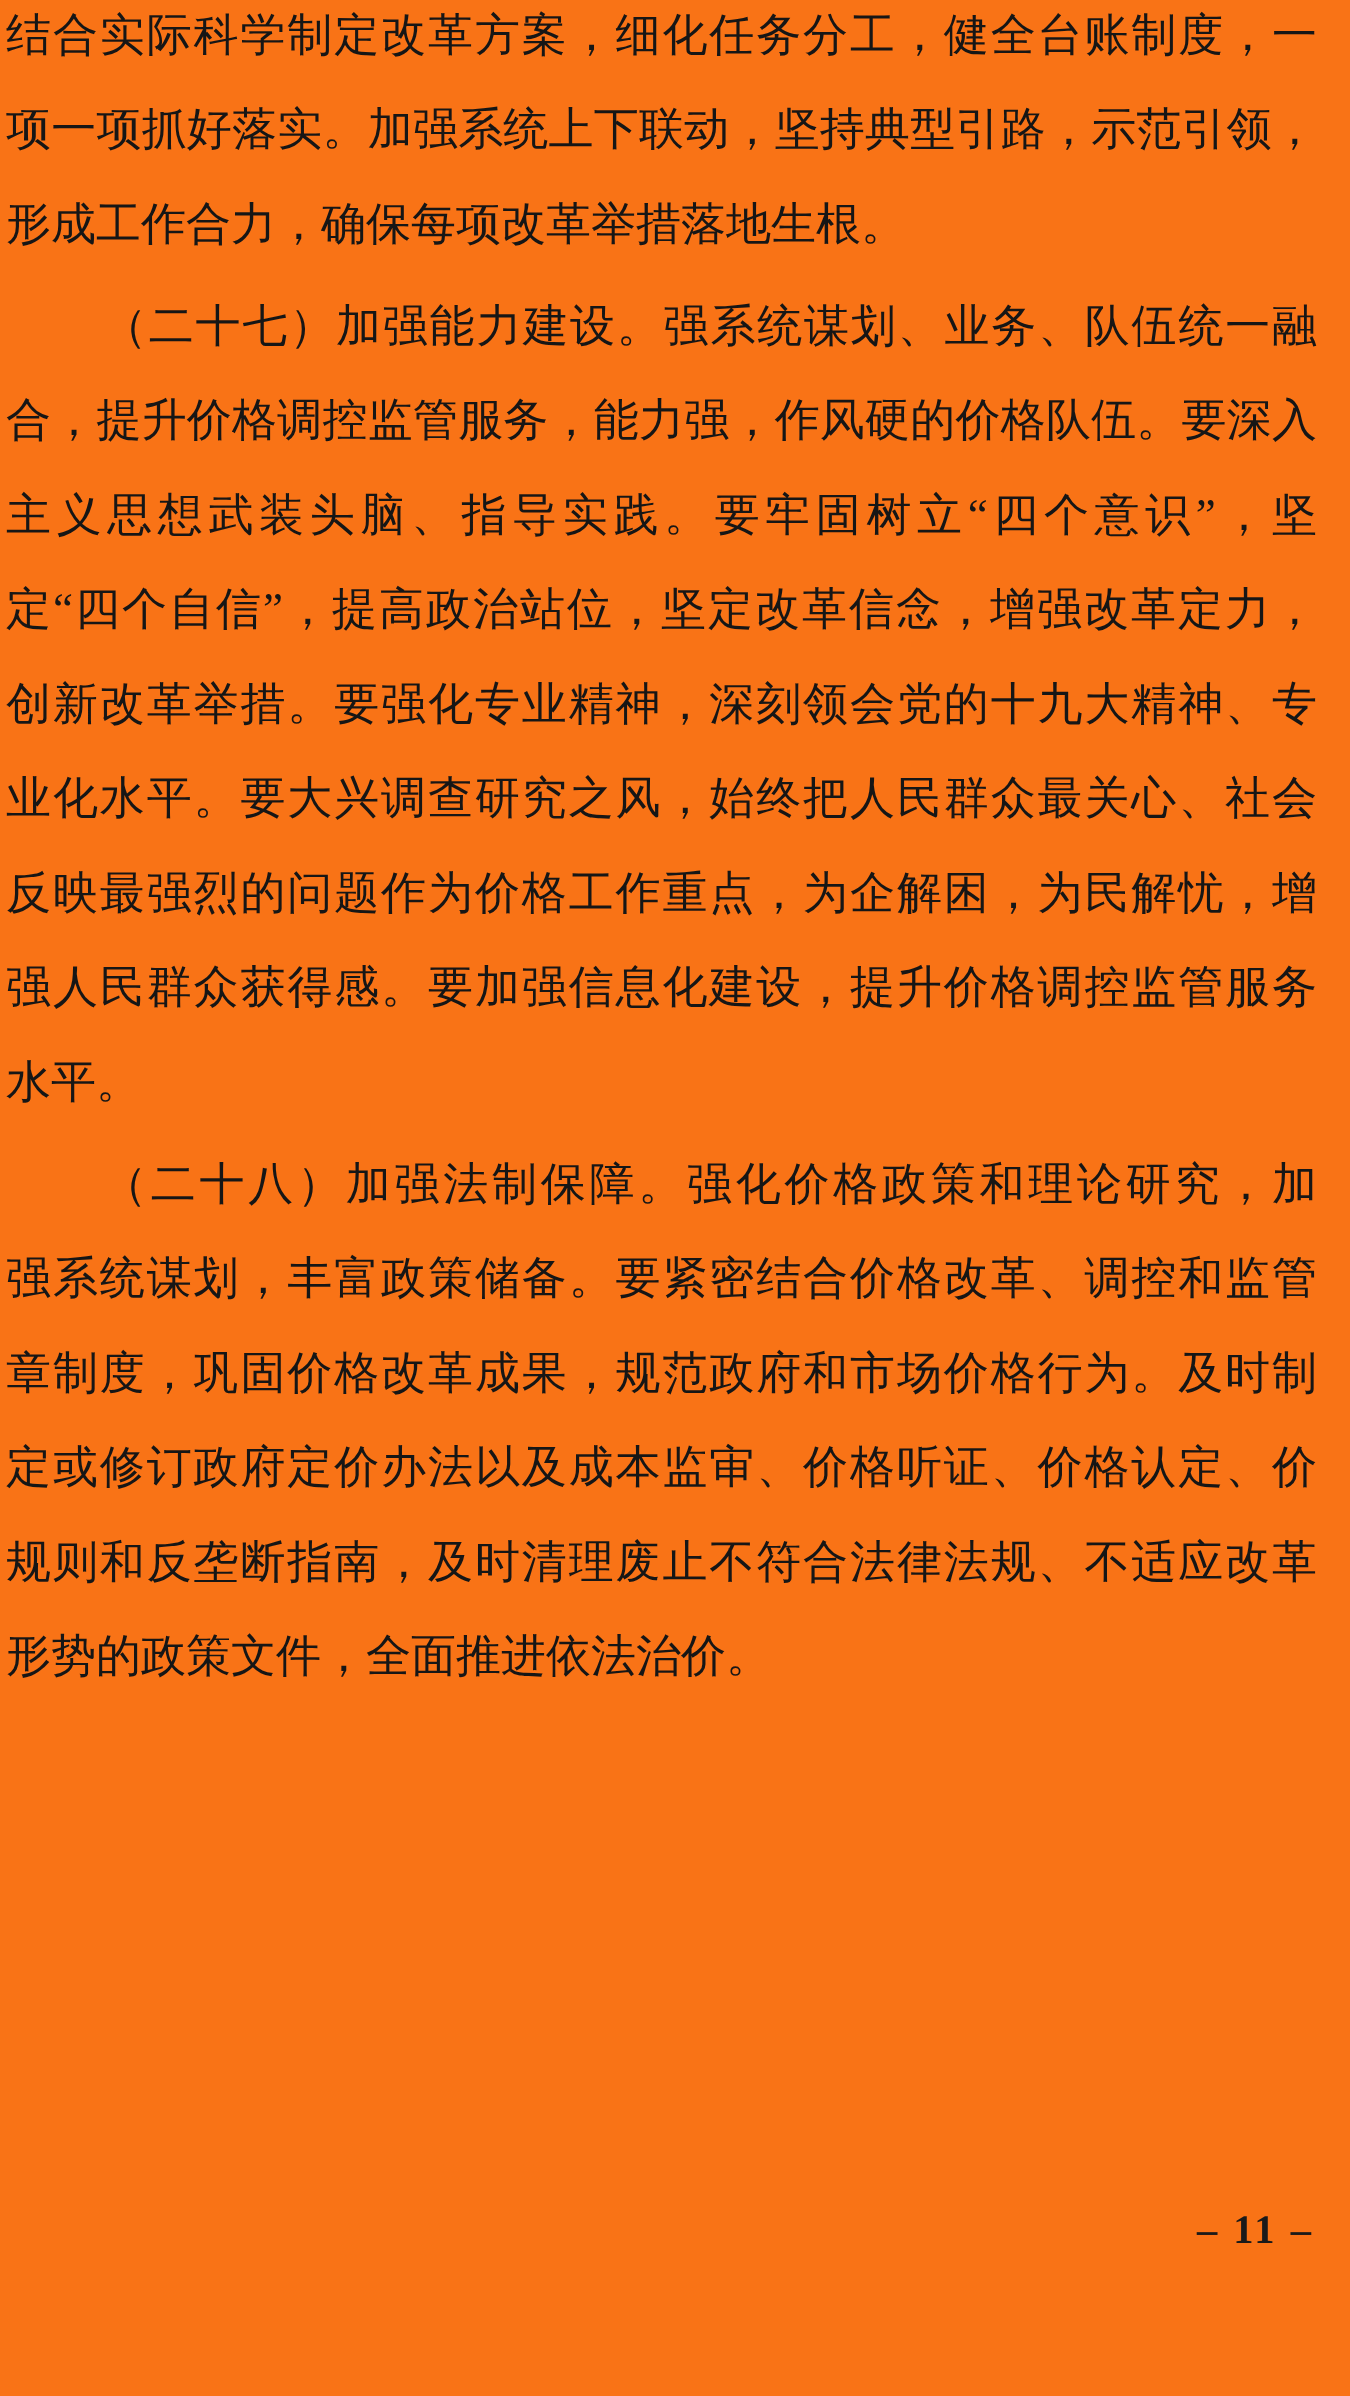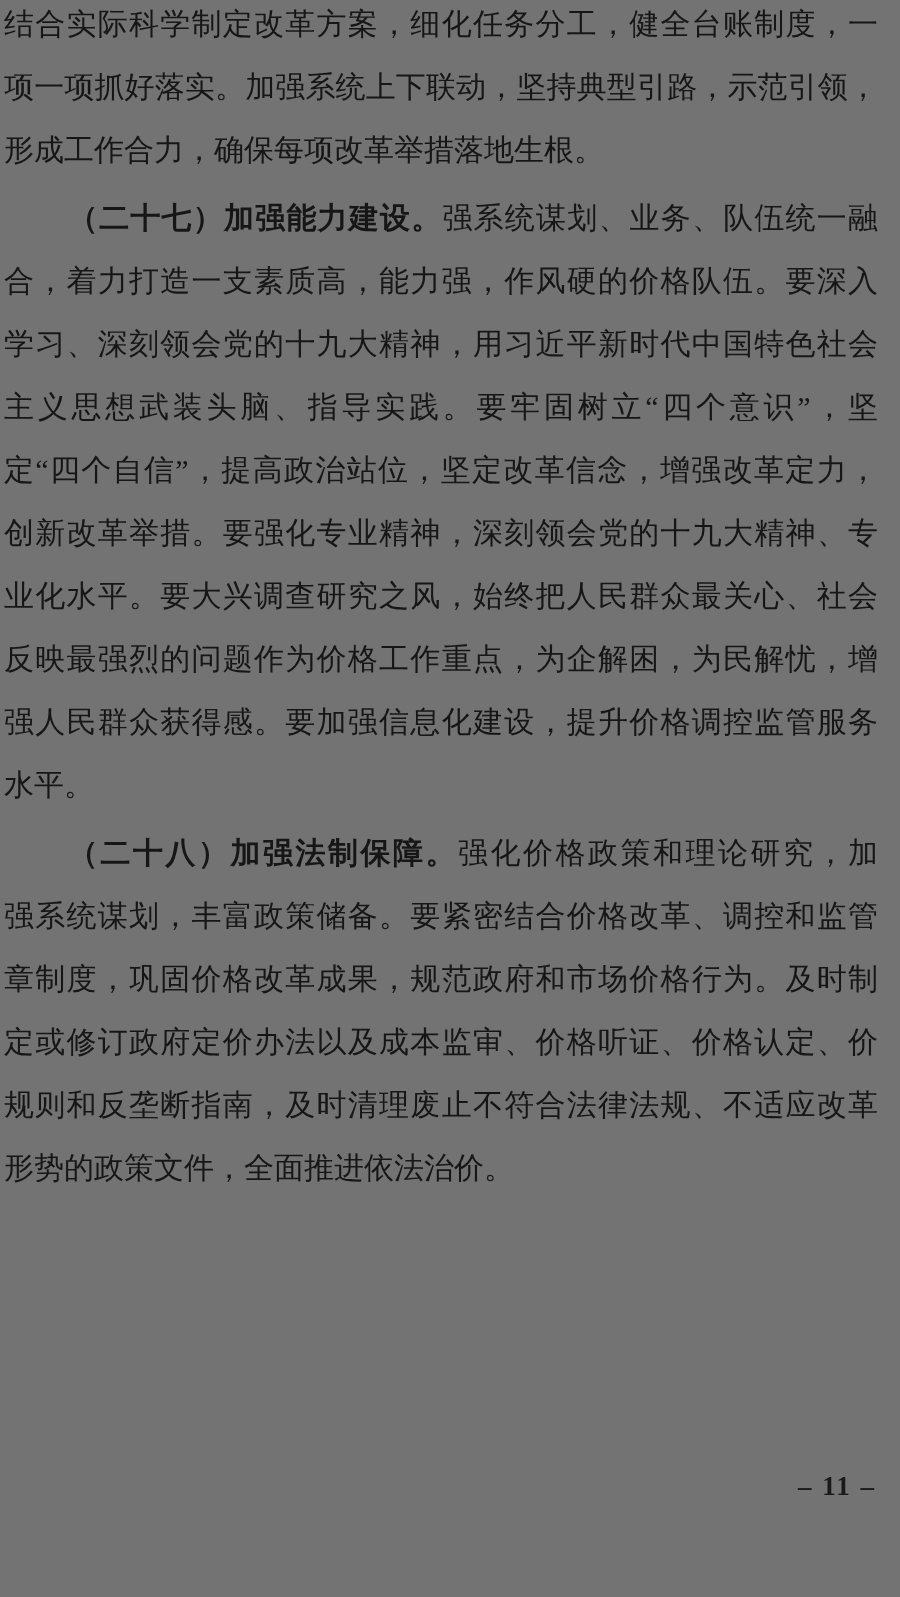--- a/index.html
+++ b/index.html
@@ -5,21 +5,21 @@
   html, body {
     margin: 0;
     padding: 0;
     background: #ffffff;
   }
   .page {
     position: relative;
     width: 900px;
     height: 1597px;
     margin: 0 auto;
-    background: #737373;
+    background: #f97316;
     overflow: hidden;
     font-family: "Liberation Serif", "DejaVu Serif", serif;
     color: #161616;
   }
   .doc-body {
     position: absolute;
     top: -8px;
     left: 4px;
     width: 874px;
   }
@@ -36,21 +36,21 @@
     overflow: hidden;
   }
   .line.justified { white-space: normal; } 
   .line.last-line {
     text-align-last: left;
   }
   .line.indent {
     text-indent: 64px;
   }
   .seg { color: inherit; }
-  .seg.bold { font-weight: 700; }
+  .seg.bold { font-weight: 400; }
   .footer-page-number {
     position: absolute;
     top: 1469px;
     right: 24px;
     font-size: 27px;
     line-height: 34px;
     letter-spacing: 2px;
     color: #1a1a1a;
     font-family: "Liberation Serif", "DejaVu Serif", serif;
     font-weight: bold;
@@ -61,22 +61,21 @@
 
 <div class="page">
   <div class="doc-body">
       <div class="paragraph">
         <div class="line justified"><span class="seg">结合实际科学制定改革方案，细化任务分工，健全台账制度，一</span></div>
         <div class="line justified"><span class="seg">项一项抓好落实。加强系统上下联动，坚持典型引路，示范引领，</span></div>
         <div class="line justified last-line"><span class="seg">形成工作合力，确保每项改革举措落地生根。</span></div>
       </div>
       <div class="paragraph">
         <div class="line justified indent"><span class="seg bold">（二十七）加强能力建设。</span><span class="seg">强系统谋划、业务、队伍统一融</span></div>
-        <div class="line justified"><span class="seg">合，着力打造一支素质高，能力强，作风硬的价格队伍。要深入</span></div>
-        <div class="line justified"><span class="seg">学习、深刻领会党的十九大精神，用习近平新时代中国特色社会</span></div>
+        <div class="line justified"><span class="seg">合，提升价格调控监管服务，能力强，作风硬的价格队伍。要深入</span></div>
         <div class="line justified"><span class="seg">主义思想武装头脑、指导实践。要牢固树立“四个意识”，坚</span></div>
         <div class="line justified"><span class="seg">定“四个自信”，提高政治站位，坚定改革信念，增强改革定力，</span></div>
         <div class="line justified"><span class="seg">创新改革举措。要强化专业精神，深刻领会党的十九大精神、专</span></div>
         <div class="line justified"><span class="seg">业化水平。要大兴调查研究之风，始终把人民群众最关心、社会</span></div>
         <div class="line justified"><span class="seg">反映最强烈的问题作为价格工作重点，为企解困，为民解忧，增</span></div>
         <div class="line justified"><span class="seg">强人民群众获得感。要加强信息化建设，提升价格调控监管服务</span></div>
         <div class="line justified last-line"><span class="seg">水平。</span></div>
       </div>
       <div class="paragraph">
         <div class="line justified indent"><span class="seg bold">（二十八）加强法制保障。</span><span class="seg">强化价格政策和理论研究，加</span></div>

